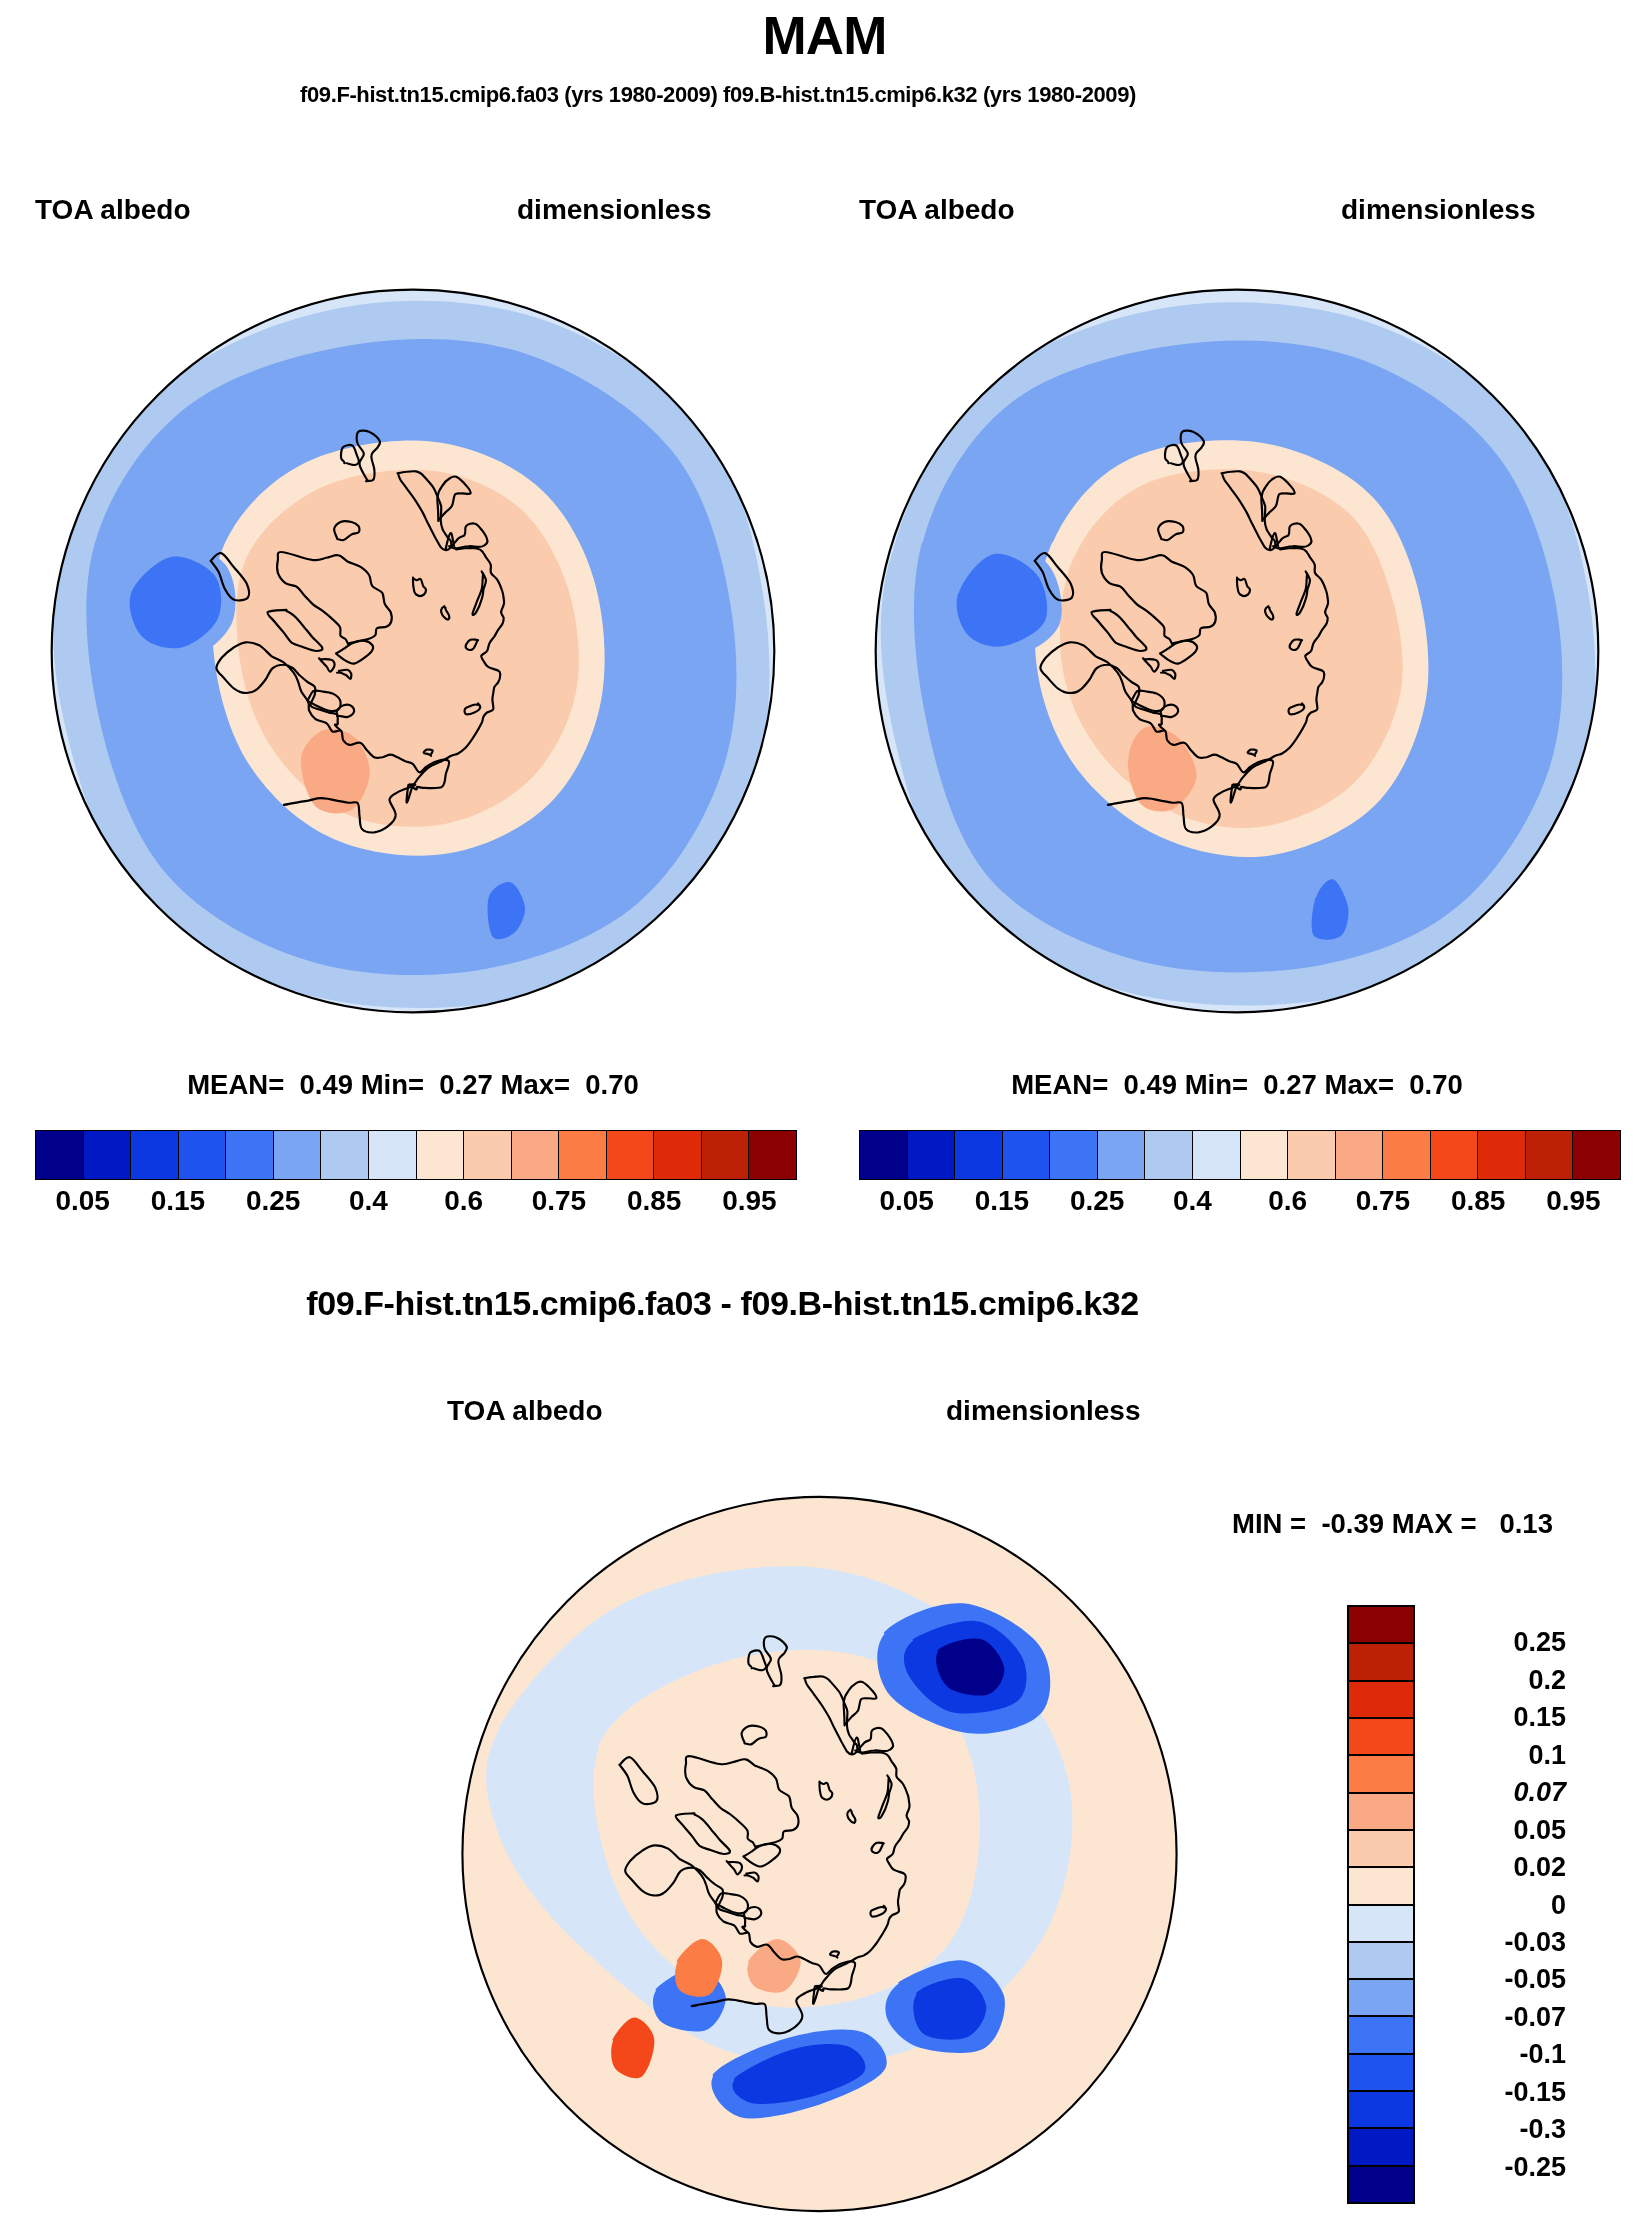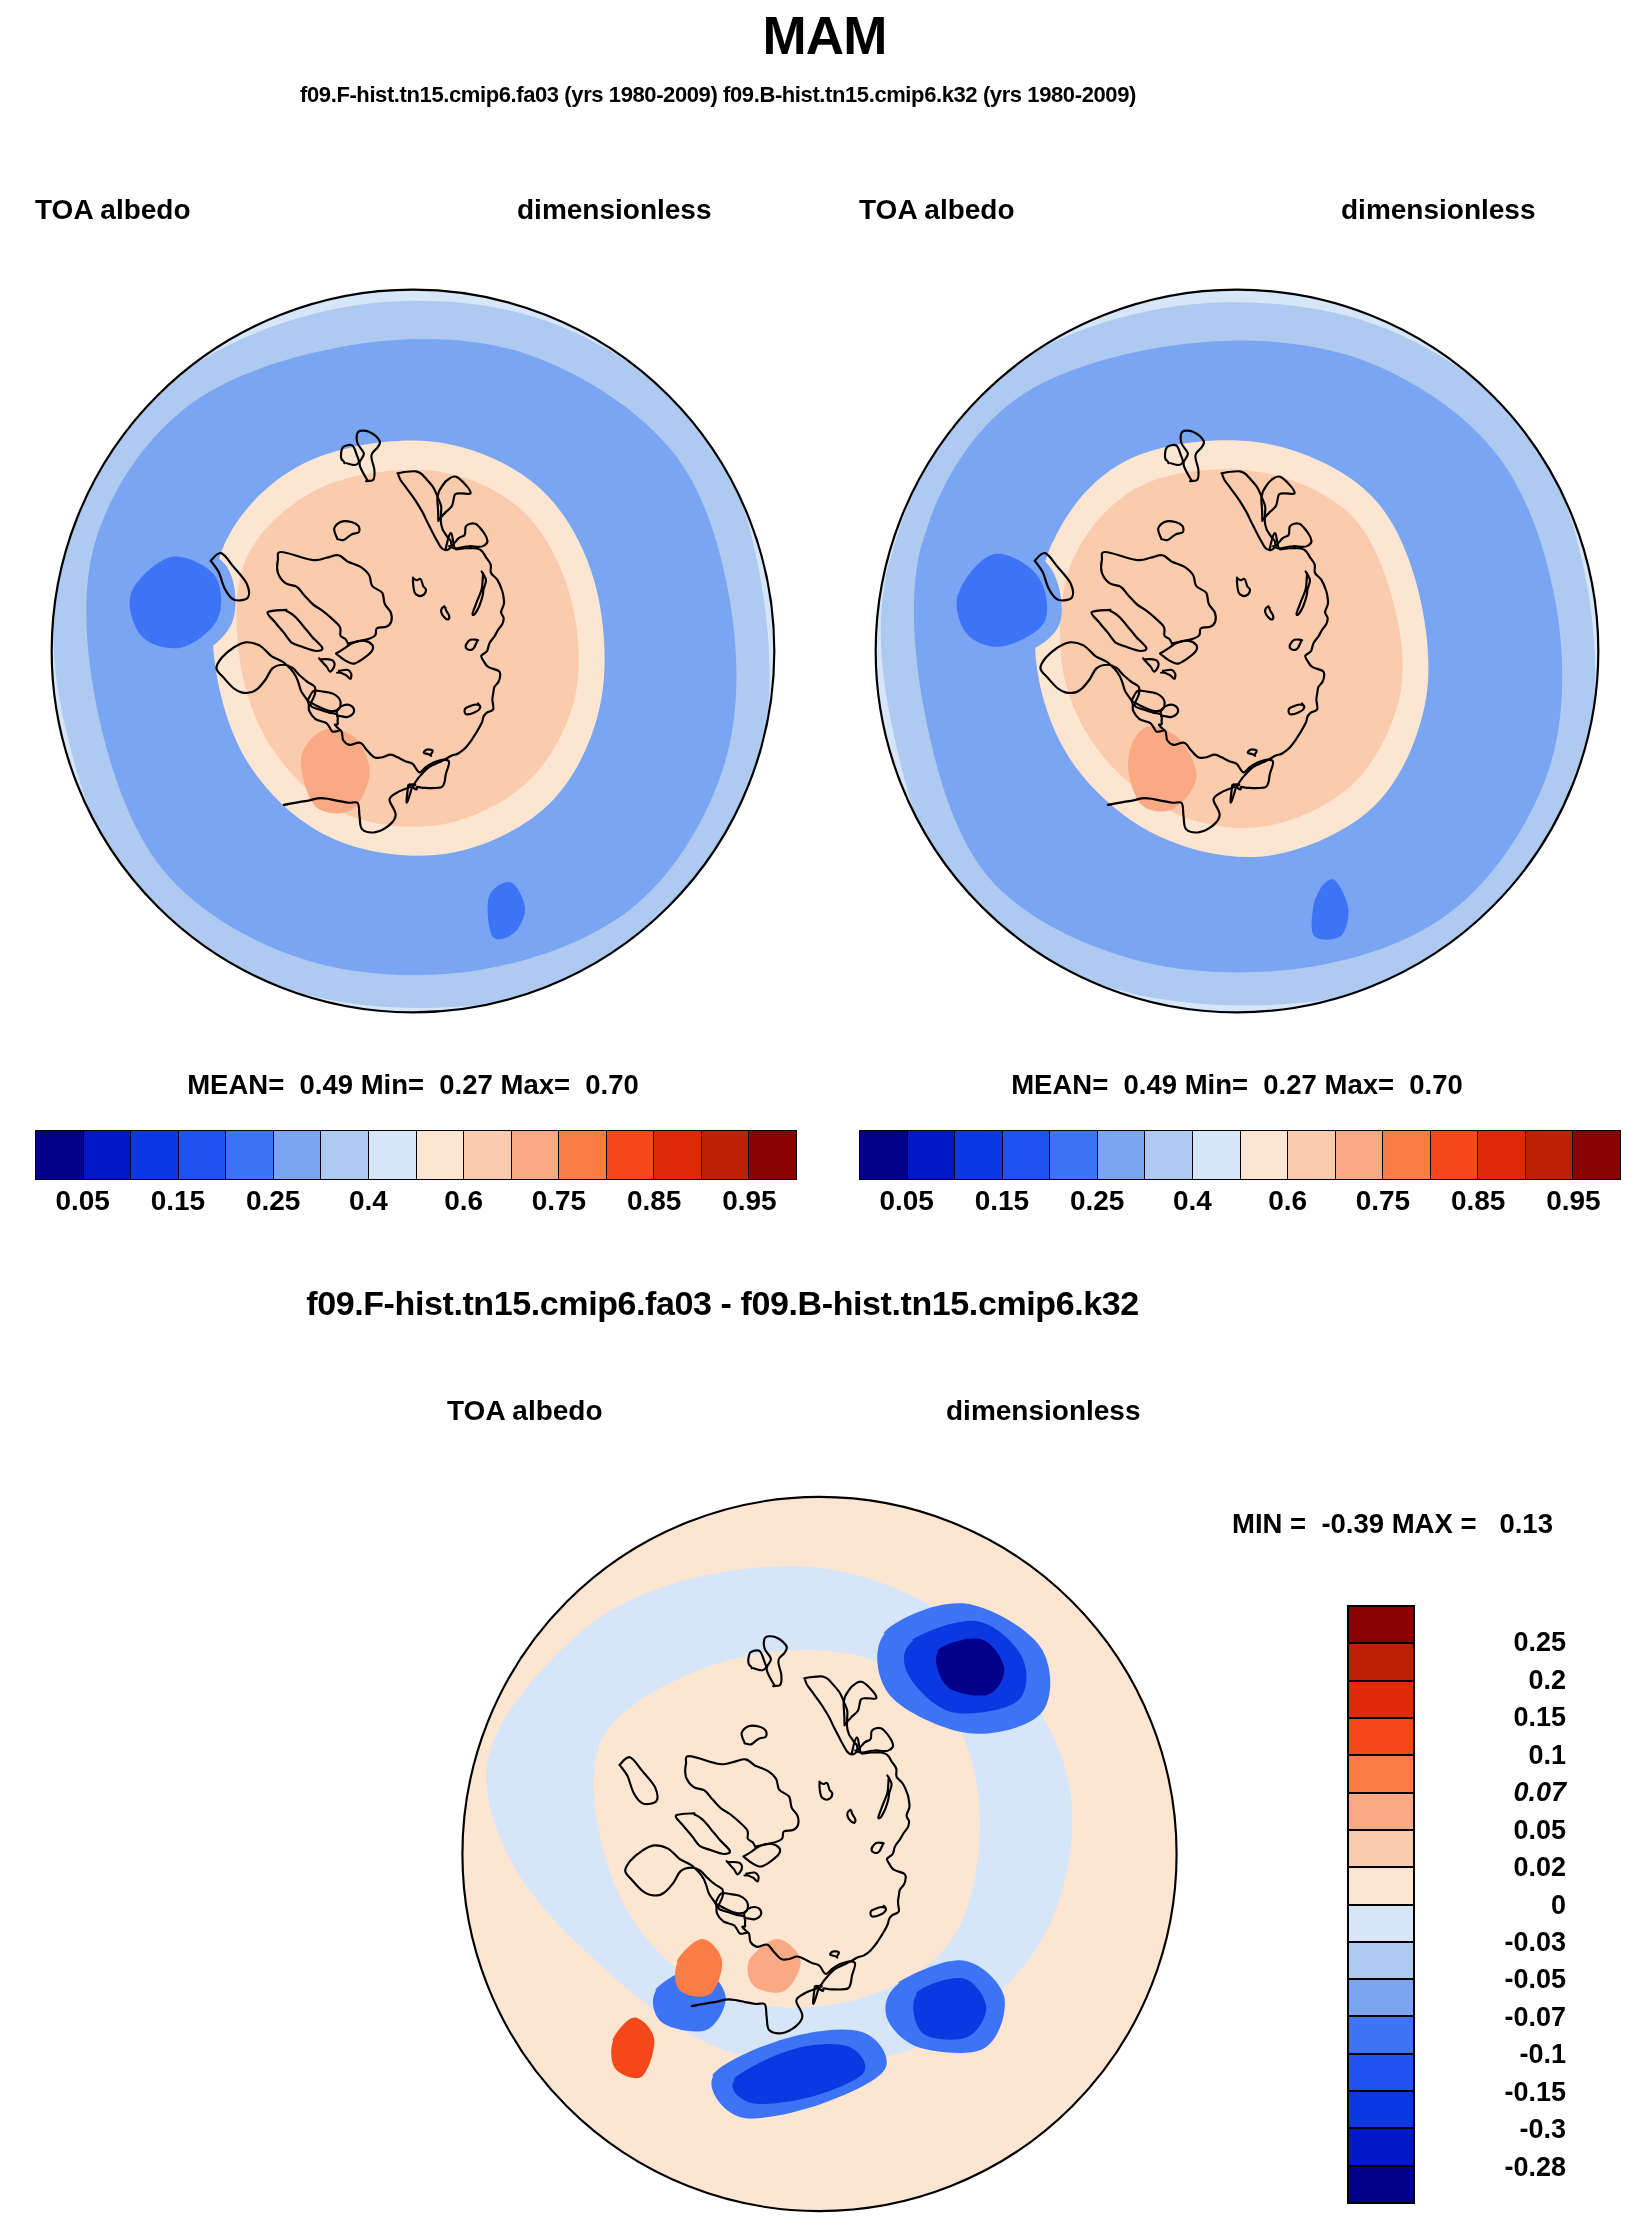--- a/index.html
+++ b/index.html
@@ -284,15 +284,15 @@
     <span style="top: 31.25%; font-style: italic;">0.07</span>
     <span style="top: 37.5%;">0.05</span>
     <span style="top: 43.75%;">0.02</span>
     <span style="top: 50%;">0</span>
     <span style="top: 56.25%;">-0.03</span>
     <span style="top: 62.5%;">-0.05</span>
     <span style="top: 68.75%;">-0.07</span>
     <span style="top: 75%;">-0.1</span>
     <span style="top: 81.25%;">-0.15</span>
     <span style="top: 87.5%;">-0.3</span>
-    <span style="top: 93.75%;">-0.28</span>
+    <span style="top: 93.75%;">-0.25</span>
   </div>
 
 
 </body></html>

